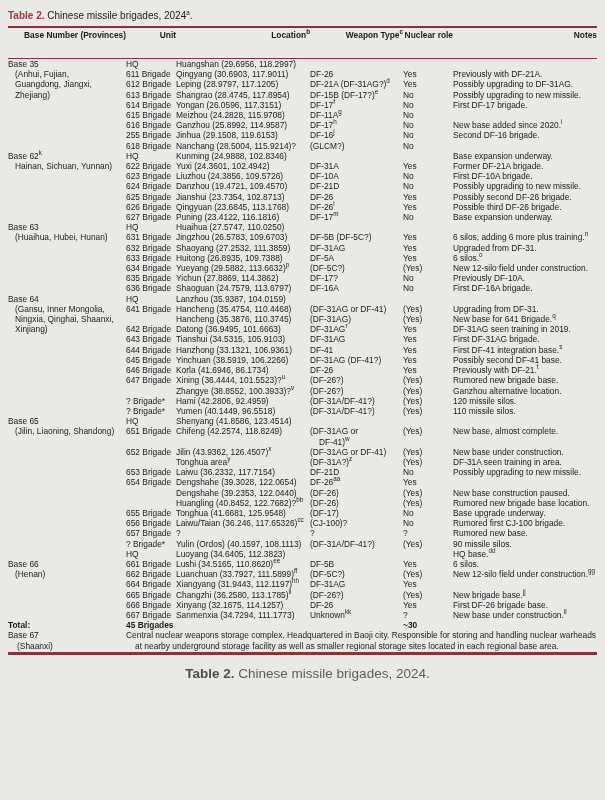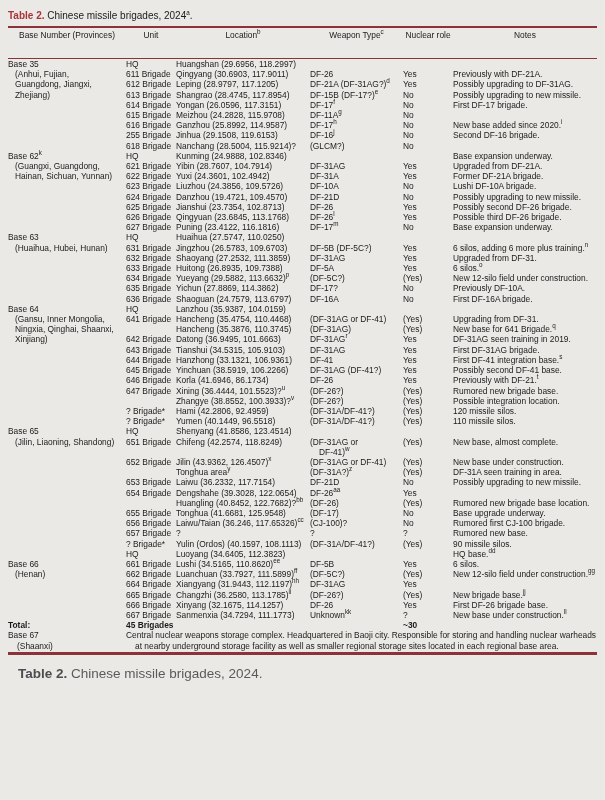--- a/index.html
+++ b/index.html
@@ -8,34 +8,34 @@
     background:#ebe9e6;
     font-family:"Liberation Sans", sans-serif;
     color:#1b1b1b;
     overflow:hidden;
   }
   .sheet{padding:8px 8px 0 8px;}
   .tbl-title{font-size:10px;margin:2px 0 5px 0;letter-spacing:0;}
   .tbl-title .red{color:#a8343a;font-weight:700;}
   table{width:589px;border-collapse:collapse;table-layout:fixed;font-size:8.4px;}
   thead th{
-    font-weight:400;text-align:center;
+    font-weight:700;text-align:right;
     border-top:2px solid #8a3338;
     border-bottom:1.5px solid #8a3338;
     padding:2px 0 18px 0;font-size:8.4px;line-height:10px;
   }
   td{vertical-align:top;padding:0;line-height:10.2px;font-size:8.4px;}
   td .ln{padding-left:9px;text-indent:-9px;}
   td .ln.cont{text-indent:0;}
   td.bi{padding-left:7px;}
   td.nw .ln{white-space:nowrap;}
   sup{font-size:6.3px;line-height:0;vertical-align:super;letter-spacing:0;}
   tr.total td{font-weight:700;}
   .bottom-rule{width:589px;height:3px;background:#8a3338;margin-top:1px;}
-  .caption{margin:11px 0 0 10px;font-size:13.5px;color:#595a5e;}
+  .caption{margin:11px 0 0 10px;font-size:13.5px;color:#595a5e;text-align:center;}
   .caption .cap-label{font-weight:700;color:#4c4d50;}
 </style>
 </head>
 <body>
 
 <div class="sheet">
 
   <div class="tbl-title"><span class="red">Table 2.</span><span> Chinese missile brigades, 2024<sup>a</sup>.</span></div>
 
   <table>
@@ -253,40 +253,20 @@
           </td>
           <td class="nw">
             <div class="ln">&nbsp;</div>
           </td>
           <td>
             <div class="ln">Base expansion underway.</div>
           </td>
         </tr>
         <tr>
           <td class="bi nw">
-            <div class="ln">(Guangxi, Guangdong,</div>
-          </td>
-          <td class="nw">
-            <div class="ln">621 Brigade</div>
-          </td>
-          <td class="nw">
-            <div class="ln">Yibin (28.7607, 104.7914)</div>
-          </td>
-          <td>
-            <div class="ln">DF-31AG</div>
-          </td>
-          <td class="nw">
-            <div class="ln">Yes</div>
-          </td>
-          <td>
-            <div class="ln">Upgraded from DF-21A.</div>
-          </td>
-        </tr>
-        <tr>
-          <td class="bi nw">
             <div class="ln">Hainan, Sichuan, Yunnan)</div>
           </td>
           <td class="nw">
             <div class="ln">622 Brigade</div>
           </td>
           <td class="nw">
             <div class="ln">Yuxi (24.3601, 102.4942)</div>
           </td>
           <td>
             <div class="ln">DF-31A</div>
@@ -308,21 +288,21 @@
           <td class="nw">
             <div class="ln">Liuzhou (24.3856, 109.5726)</div>
           </td>
           <td>
             <div class="ln">DF-10A</div>
           </td>
           <td class="nw">
             <div class="ln">No</div>
           </td>
           <td>
-            <div class="ln">Lushi DF-10A brigade.</div>
+            <div class="ln">First DF-10A brigade.</div>
           </td>
         </tr>
         <tr>
           <td class="nw">
             <div class="ln">&nbsp;</div>
           </td>
           <td class="nw">
             <div class="ln">624 Brigade</div>
           </td>
           <td class="nw">
@@ -728,21 +708,21 @@
           <td class="nw">
             <div class="ln">Zhangye (38.8552, 100.3933)?<sup>v</sup></div>
           </td>
           <td>
             <div class="ln">(DF-26?)</div>
           </td>
           <td class="nw">
             <div class="ln">(Yes)</div>
           </td>
           <td>
-            <div class="ln">Possible integration location.</div>
+            <div class="ln">Ganzhou alternative location.</div>
           </td>
         </tr>
         <tr>
           <td class="nw">
             <div class="ln">&nbsp;</div>
           </td>
           <td class="nw">
             <div class="ln">? Brigade*</div>
           </td>
           <td class="nw">
@@ -890,20 +870,40 @@
             <div class="ln">Dengshahe (39.3028, 122.0654)</div>
           </td>
           <td>
             <div class="ln">DF-26<sup>aa</sup></div>
           </td>
           <td class="nw">
             <div class="ln">Yes</div>
           </td>
           <td>
             <div class="ln">&nbsp;</div>
+          </td>
+        </tr>
+        <tr>
+          <td class="nw">
+            <div class="ln">&nbsp;</div>
+          </td>
+          <td class="nw">
+            <div class="ln">&nbsp;</div>
+          </td>
+          <td class="nw">
+            <div class="ln">Dengshahe (39.2353, 122.0440)</div>
+          </td>
+          <td>
+            <div class="ln">(DF-26)</div>
+          </td>
+          <td class="nw">
+            <div class="ln">(Yes)</div>
+          </td>
+          <td>
+            <div class="ln">New base construction paused.</div>
           </td>
         </tr>
         <tr>
           <td class="nw">
             <div class="ln">&nbsp;</div>
           </td>
           <td class="nw">
             <div class="ln">&nbsp;</div>
           </td>
           <td class="nw">

